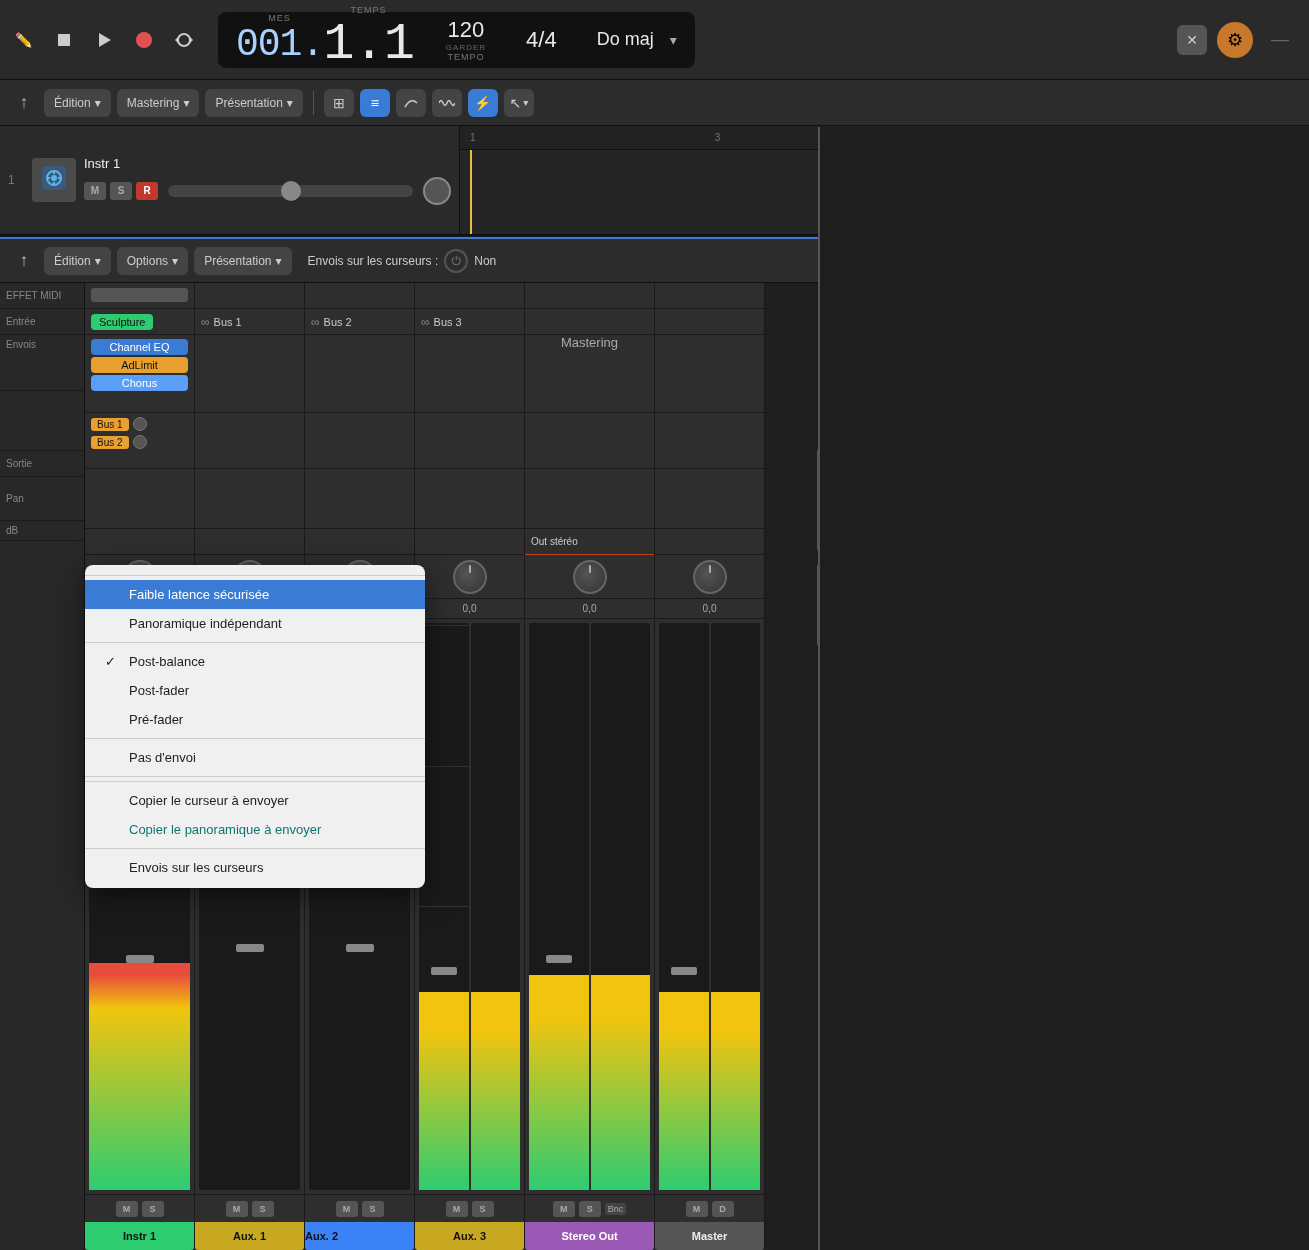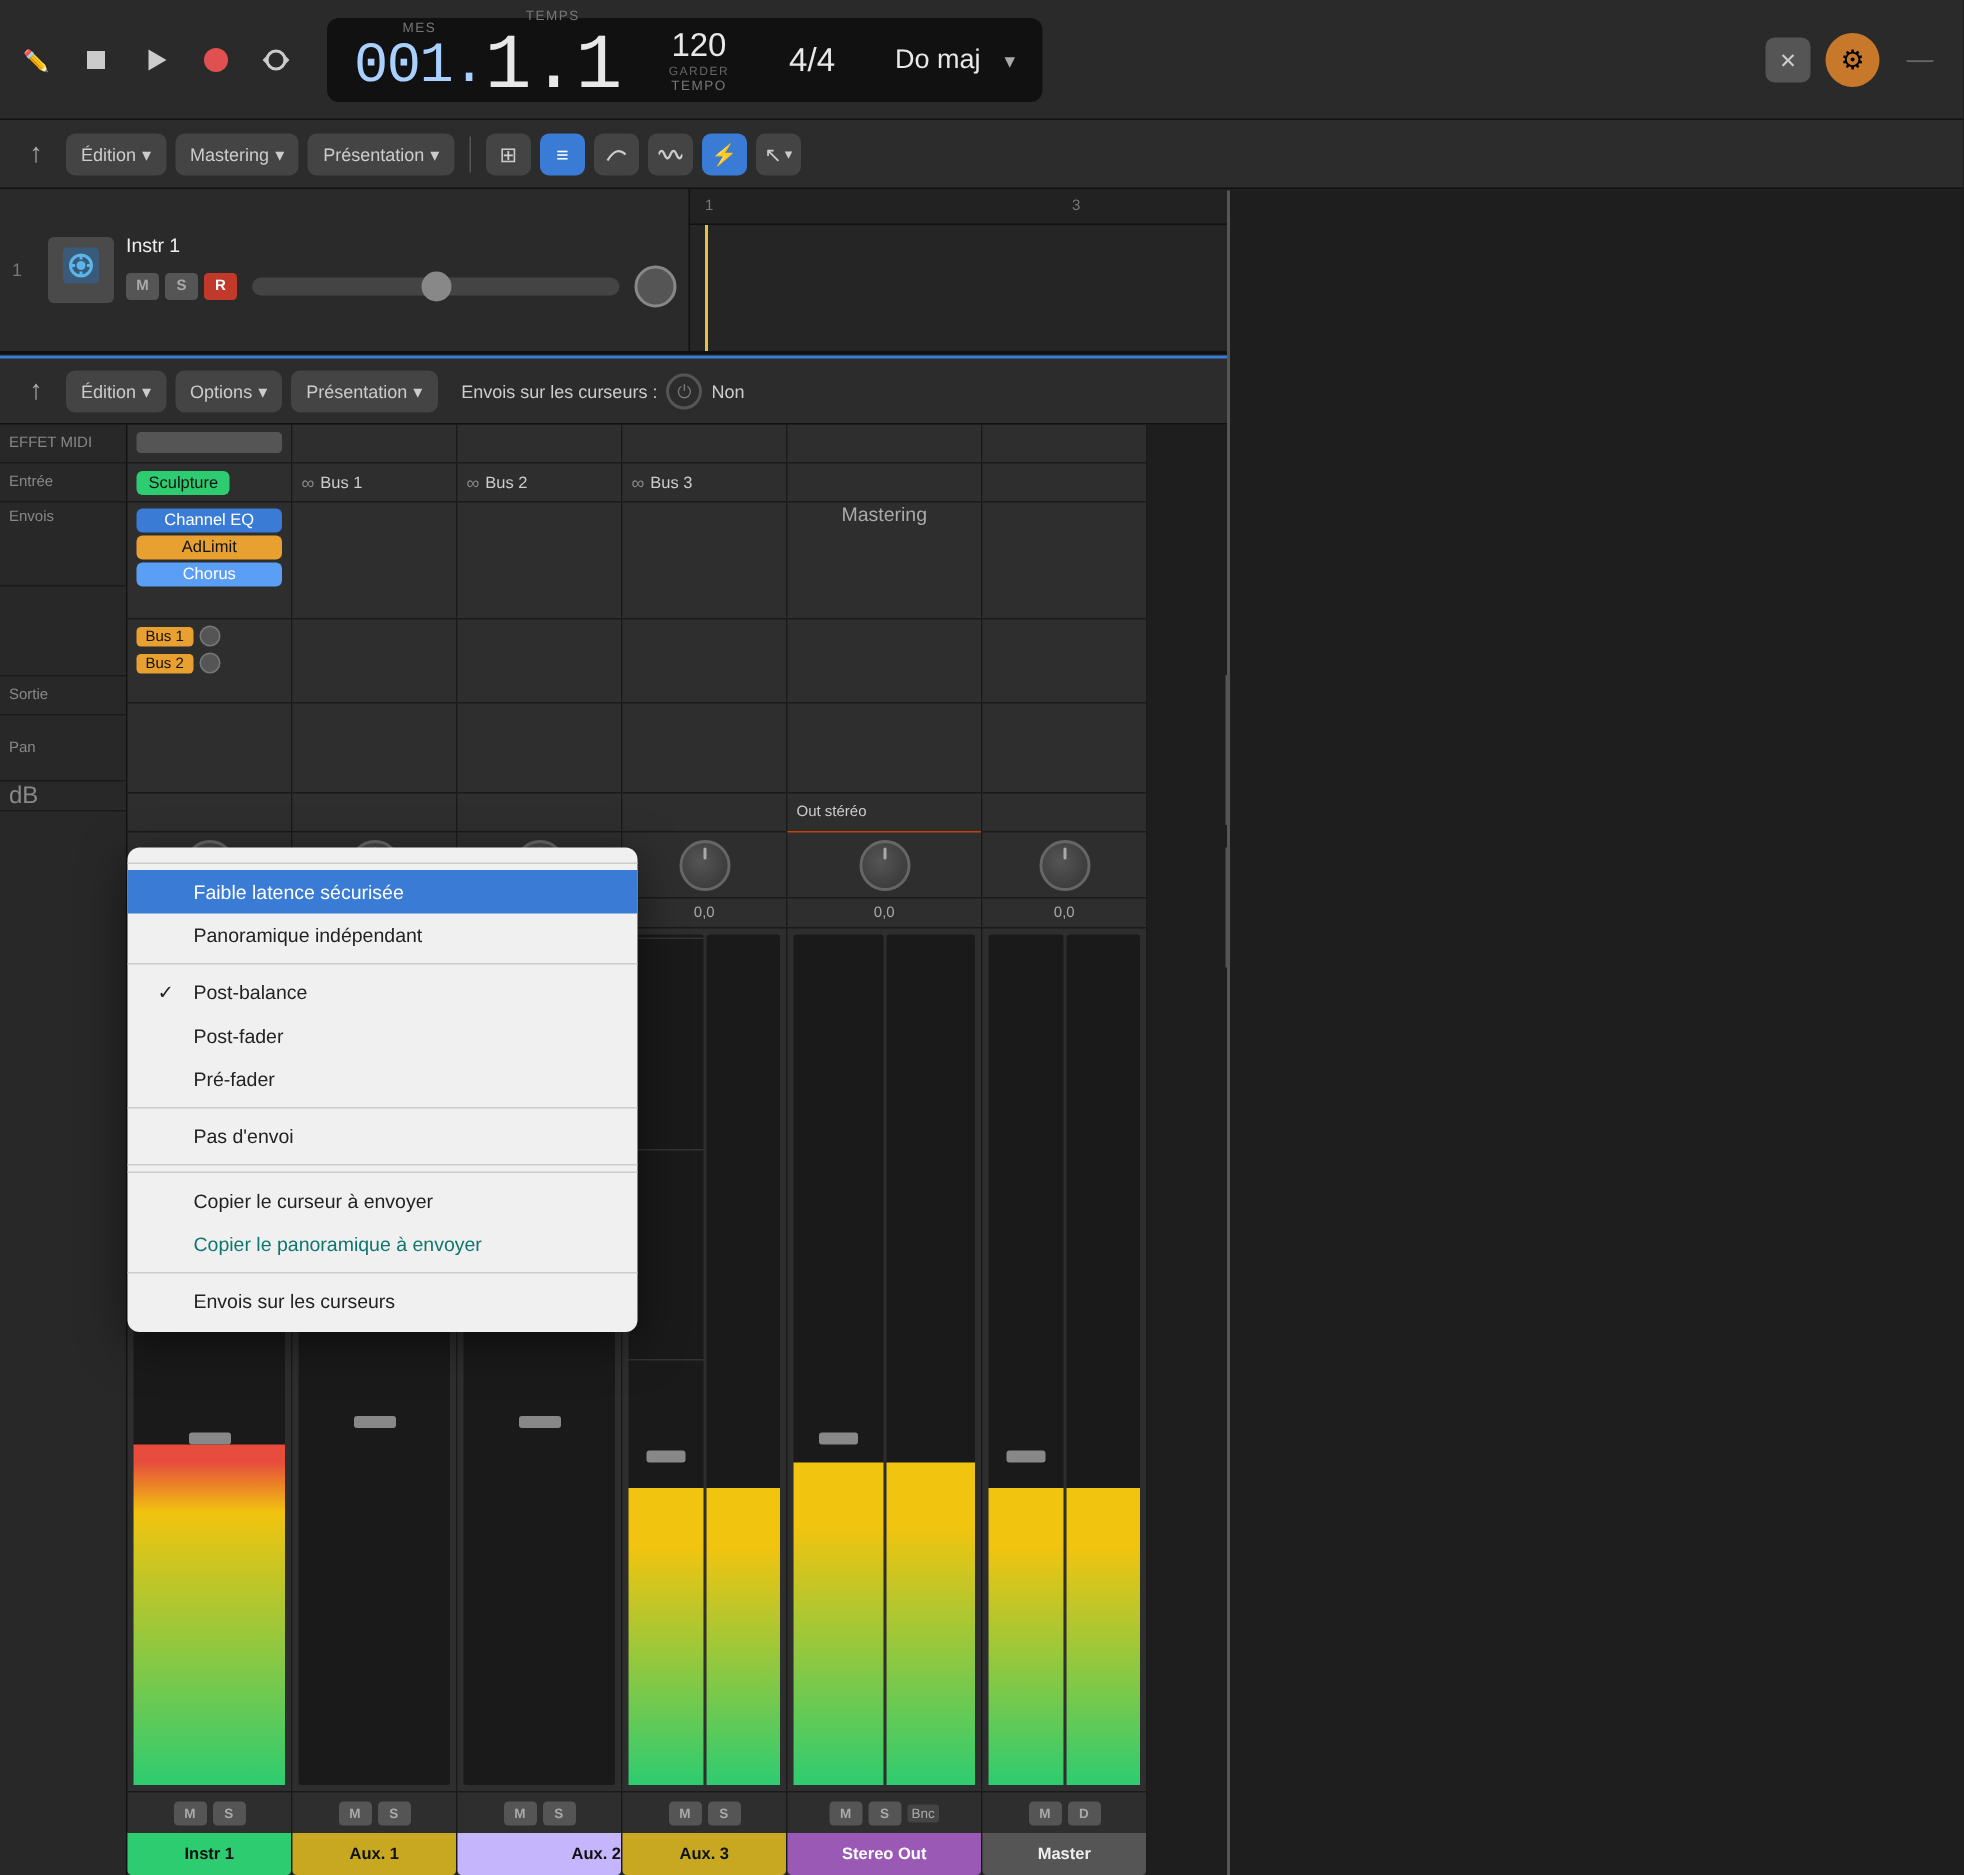--- a/index.html
+++ b/index.html
@@ -617,21 +617,21 @@
 
       <div style="height:26px;display:flex;align-items:center;padding:0 6px;border-bottom:1px solid #1a1a1a;">
         <span style="color:#888;font-size:10px;">Sortie</span>
       </div>
 
       <div style="height:44px;display:flex;align-items:center;padding:0 6px;border-bottom:1px solid #1a1a1a;">
         <span style="color:#888;font-size:10px;">Pan</span>
       </div>
 
       <div style="height:20px;display:flex;align-items:center;padding:0 6px;border-bottom:1px solid #1a1a1a;">
-        <span style="color:#888;font-size:16px;">dB</span>
+        <span style="color:#888;font-size:10px;">dB</span>
       </div>
 
       <div style="flex:1;"></div>
     </div>
 
     <div style="width:110px;background:#2e2e2e;border-right:1px solid #1a1a1a;display:flex;flex-direction:column;flex-shrink:0;">
       <div style="height:26px;border-bottom:1px solid #1a1a1a;">
         <div style="margin:5px 6px;height:14px;background:#555;border-radius:3px;"></div>
       </div>
       <div style="height:26px;display:flex;align-items:center;padding:0 6px;border-bottom:1px solid #1a1a1a;">
@@ -725,21 +725,21 @@
       <div style="flex:1;display:flex;align-items:stretch;padding:4px;">
         <div style="flex:1;position:relative;">
           <div style="width:100%;height:100%;background:#1a1a1a;border-radius:2px;"></div>
           <div style="position:absolute;bottom:42%;left:50%;transform:translateX(-50%);width:28px;height:8px;background:#888;border-radius:2px;"></div>
         </div>
       </div>
       <div style="height:28px;display:flex;align-items:center;justify-content:center;gap:4px;border-top:1px solid #1a1a1a;">
         <div style="width:22px;height:16px;background:#555;border-radius:3px;font-size:9px;font-weight:bold;display:flex;align-items:center;justify-content:center;color:#aaa;cursor:pointer;">M</div>
         <div style="width:22px;height:16px;background:#555;border-radius:3px;font-size:9px;font-weight:bold;display:flex;align-items:center;justify-content:center;color:#aaa;cursor:pointer;">S</div>
       </div>
-      <div style="height:28px;background:#c4b5fd;display:flex;align-items:center;justify-content:flex-end;border-radius:0 0 3px 3px;">
+      <div style="height:28px;background:#3b82f6;display:flex;align-items:center;justify-content:flex-start;border-radius:0 0 3px 3px;">
         <span style="color:#111;font-size:11px;font-weight:600;">Aux. 2</span>
       </div>
     </div>
 
     <div style="width:110px;background:#2e2e2e;border-right:1px solid #1a1a1a;display:flex;flex-direction:column;flex-shrink:0;">
       <div style="height:26px;border-bottom:1px solid #1a1a1a;"></div>
       <div style="height:26px;display:flex;align-items:center;padding:0 6px;border-bottom:1px solid #1a1a1a;">
         <div class="bus-link">
           <span style="color:#888;font-size:12px;">∞</span>
           <span style="color:#ccc;font-size:11px;">Bus 3</span>

